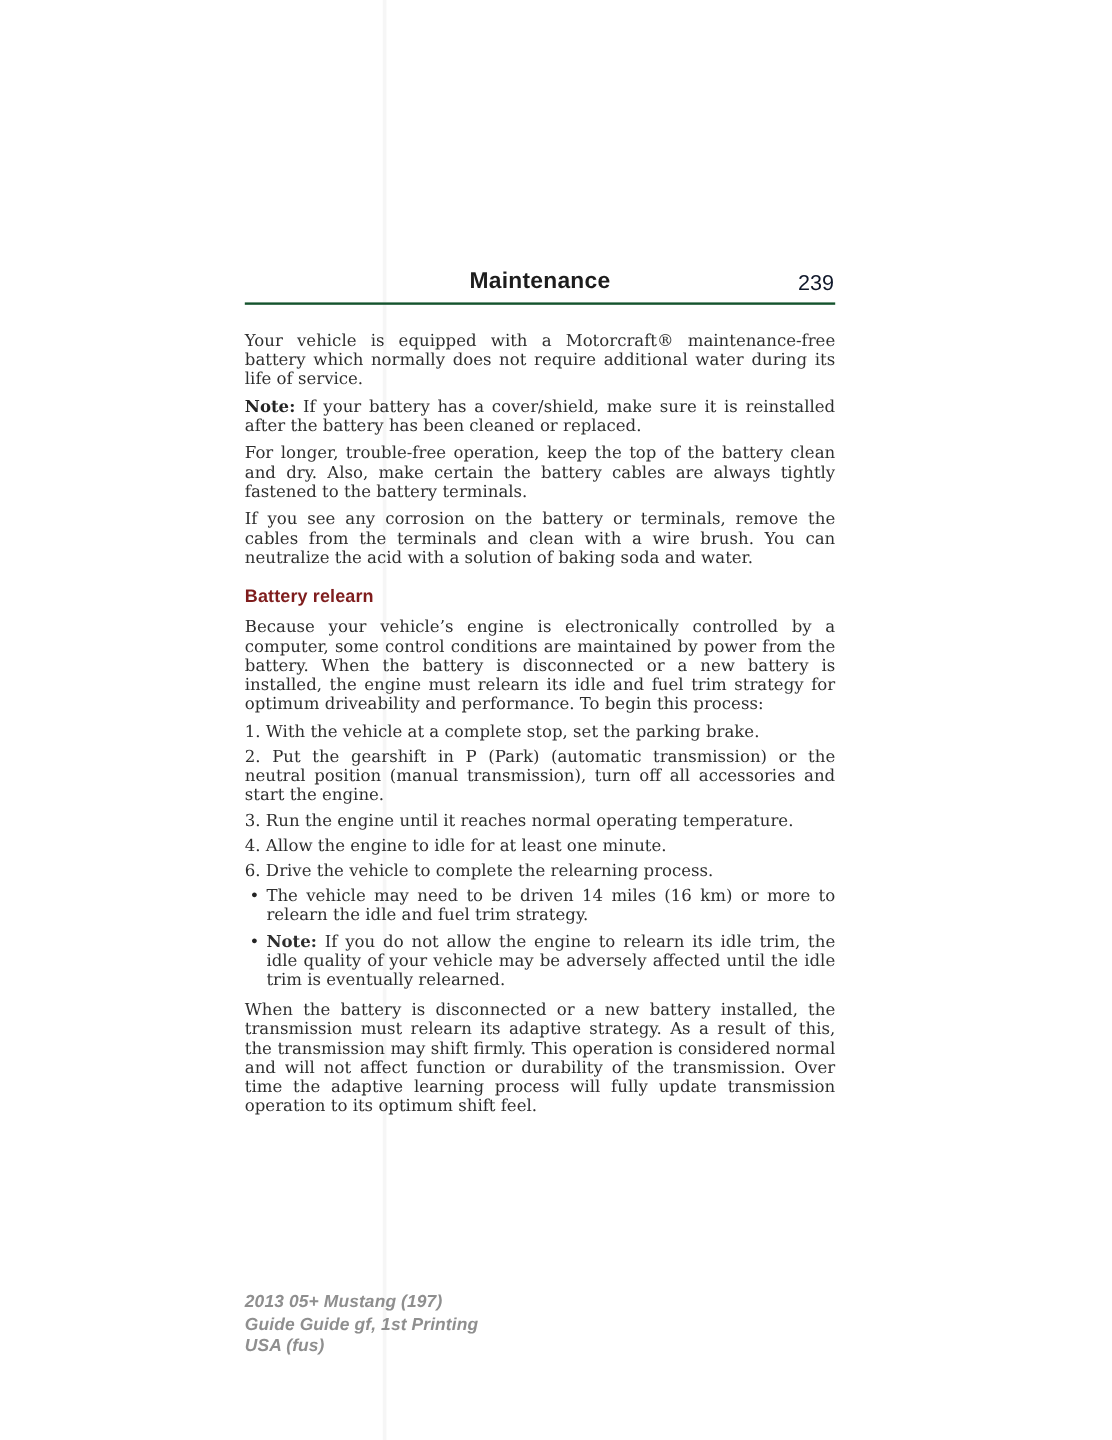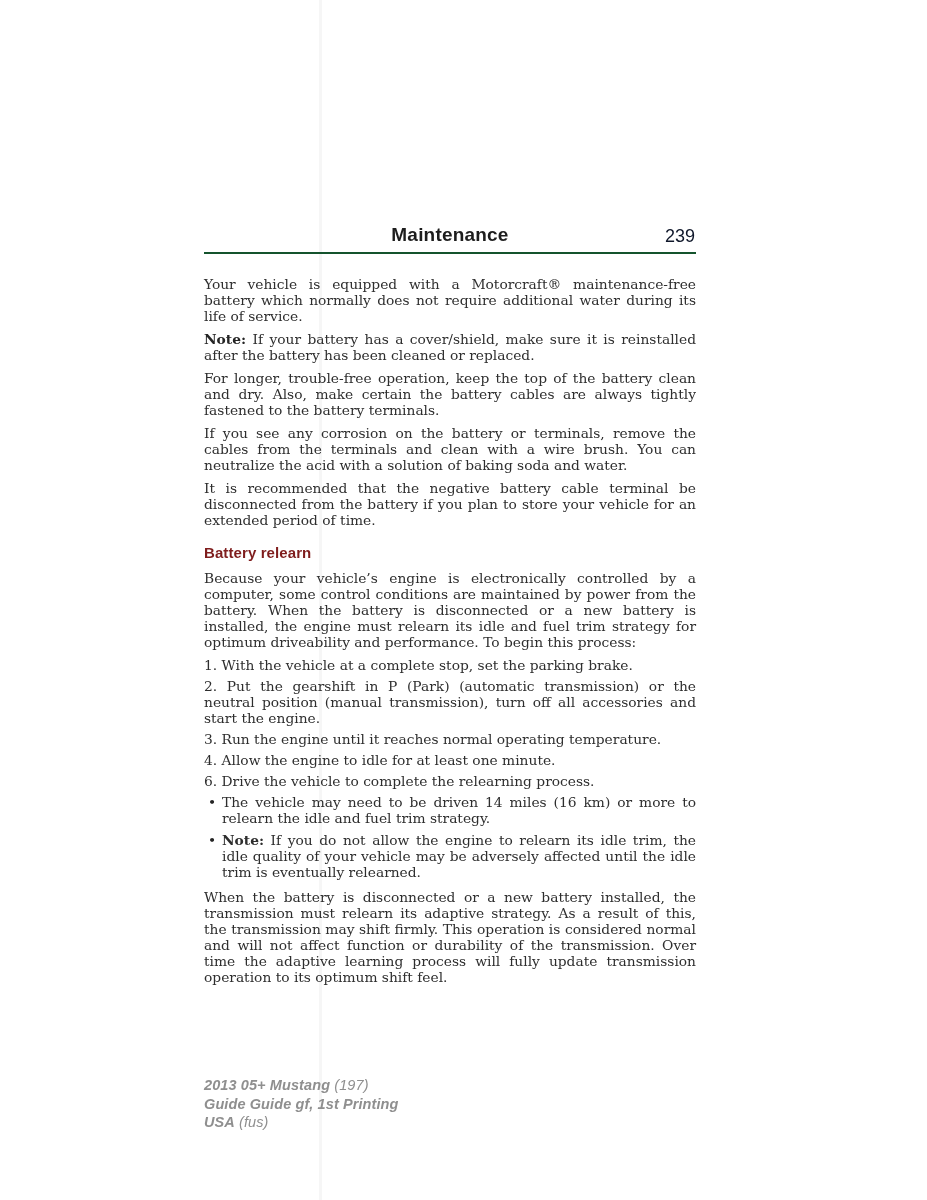--- a/index.html
+++ b/index.html
@@ -44,21 +44,21 @@
   }
   .bullet .btext{
     flex:1;font-size:13.8px;line-height:16px;text-align:justify;
   }
   .closing{margin-top:9px;}
   .page-footer{
     position:absolute;left:204px;top:1076px;z-index:1;
     font-family:"Liberation Sans",sans-serif;font-style:italic;font-weight:bold;
     font-size:14.5px;line-height:18.5px;color:#8f8f8f;letter-spacing:.1px;
   }
-  .page-footer .light{font-weight:normal;margin-top:20px;}
+  .page-footer .light{font-weight:bold;margin-top:20px;}
 </style>
 </head>
 <body>
 
 <div class="scanline"></div>
 
 <div class="content">
 
   <div class="page-header">
     <span class="title">Maintenance</span>
@@ -66,21 +66,20 @@
   </div>
 
   <p class="p first"><span>Your vehicle is equipped with a Motorcraft® maintenance-free battery which normally does not require additional water during its life of service.</span></p>
 
   <p class="p"><b>Note:</b><span> If your battery has a cover/shield, make sure it is reinstalled after the battery has been cleaned or replaced.</span></p>
 
   <p class="p"><span>For longer, trouble-free operation, keep the top of the battery clean and dry. Also, make certain the battery cables are always tightly fastened to the battery terminals.</span></p>
 
   <p class="p"><span>If you see any corrosion on the battery or terminals, remove the cables from the terminals and clean with a wire brush. You can neutralize the acid with a solution of baking soda and water.</span></p>
 
-  <p class="p"><span>It is recommended that the negative battery cable terminal be disconnected from the battery if you plan to store your vehicle for an extended period of time.</span></p>
 
   <h2 class="section-heading">Battery relearn</h2>
 
   <p class="p"><span>Because your vehicle’s engine is electronically controlled by a computer, some control conditions are maintained by power from the battery. When the battery is disconnected or a new battery is installed, the engine must relearn its idle and fuel trim strategy for optimum driveability and performance. To begin this process:</span></p>
 
   <p class="p step"><span>1.</span><span> With the vehicle at a complete stop, set the parking brake.</span></p>
   <p class="p step"><span>2.</span><span> Put the gearshift in P (Park) (automatic transmission) or the neutral position (manual transmission), turn off all accessories and start the engine.</span></p>
   <p class="p step"><span>3.</span><span> Run the engine until it reaches normal operating temperature.</span></p>
   <p class="p step"><span>4.</span><span> Allow the engine to idle for at least one minute.</span></p>
   <p class="p step"><span>6.</span><span> Drive the vehicle to complete the relearning process.</span></p>

